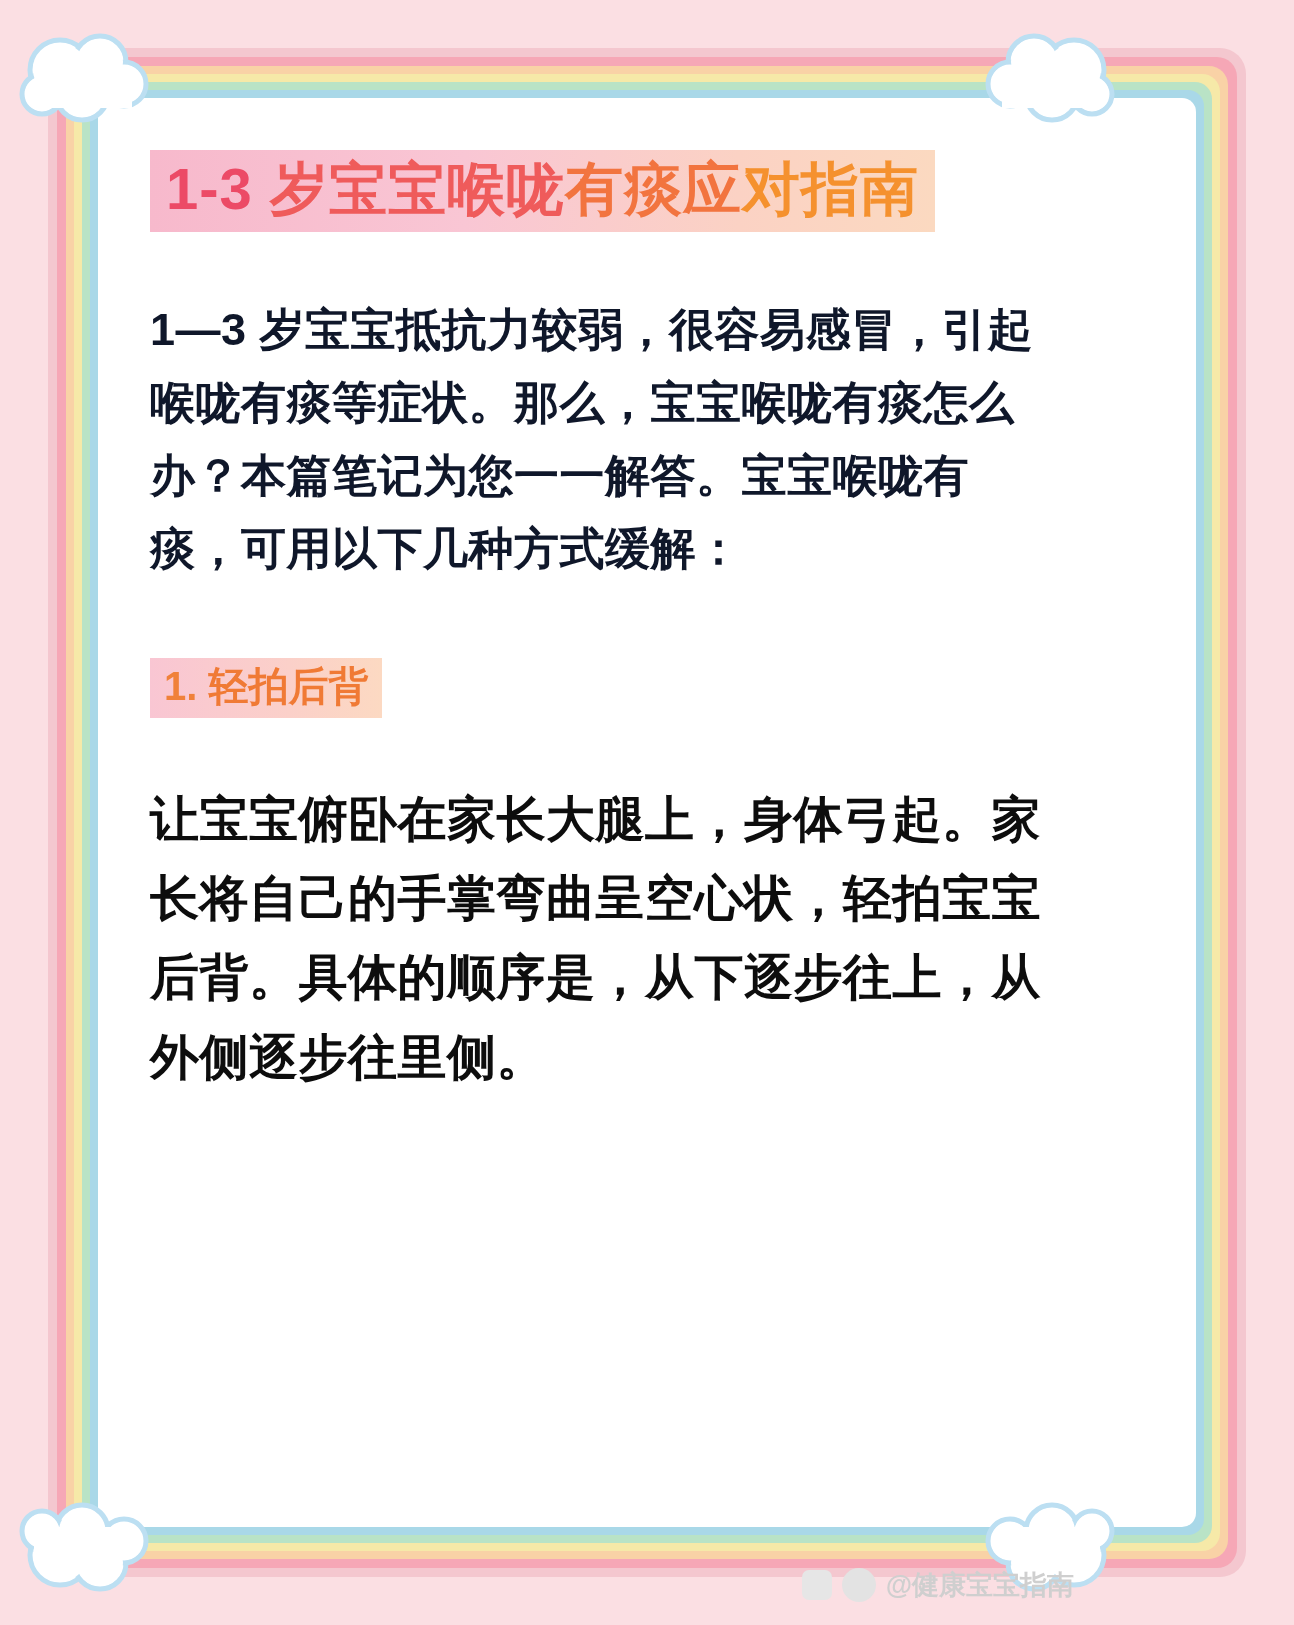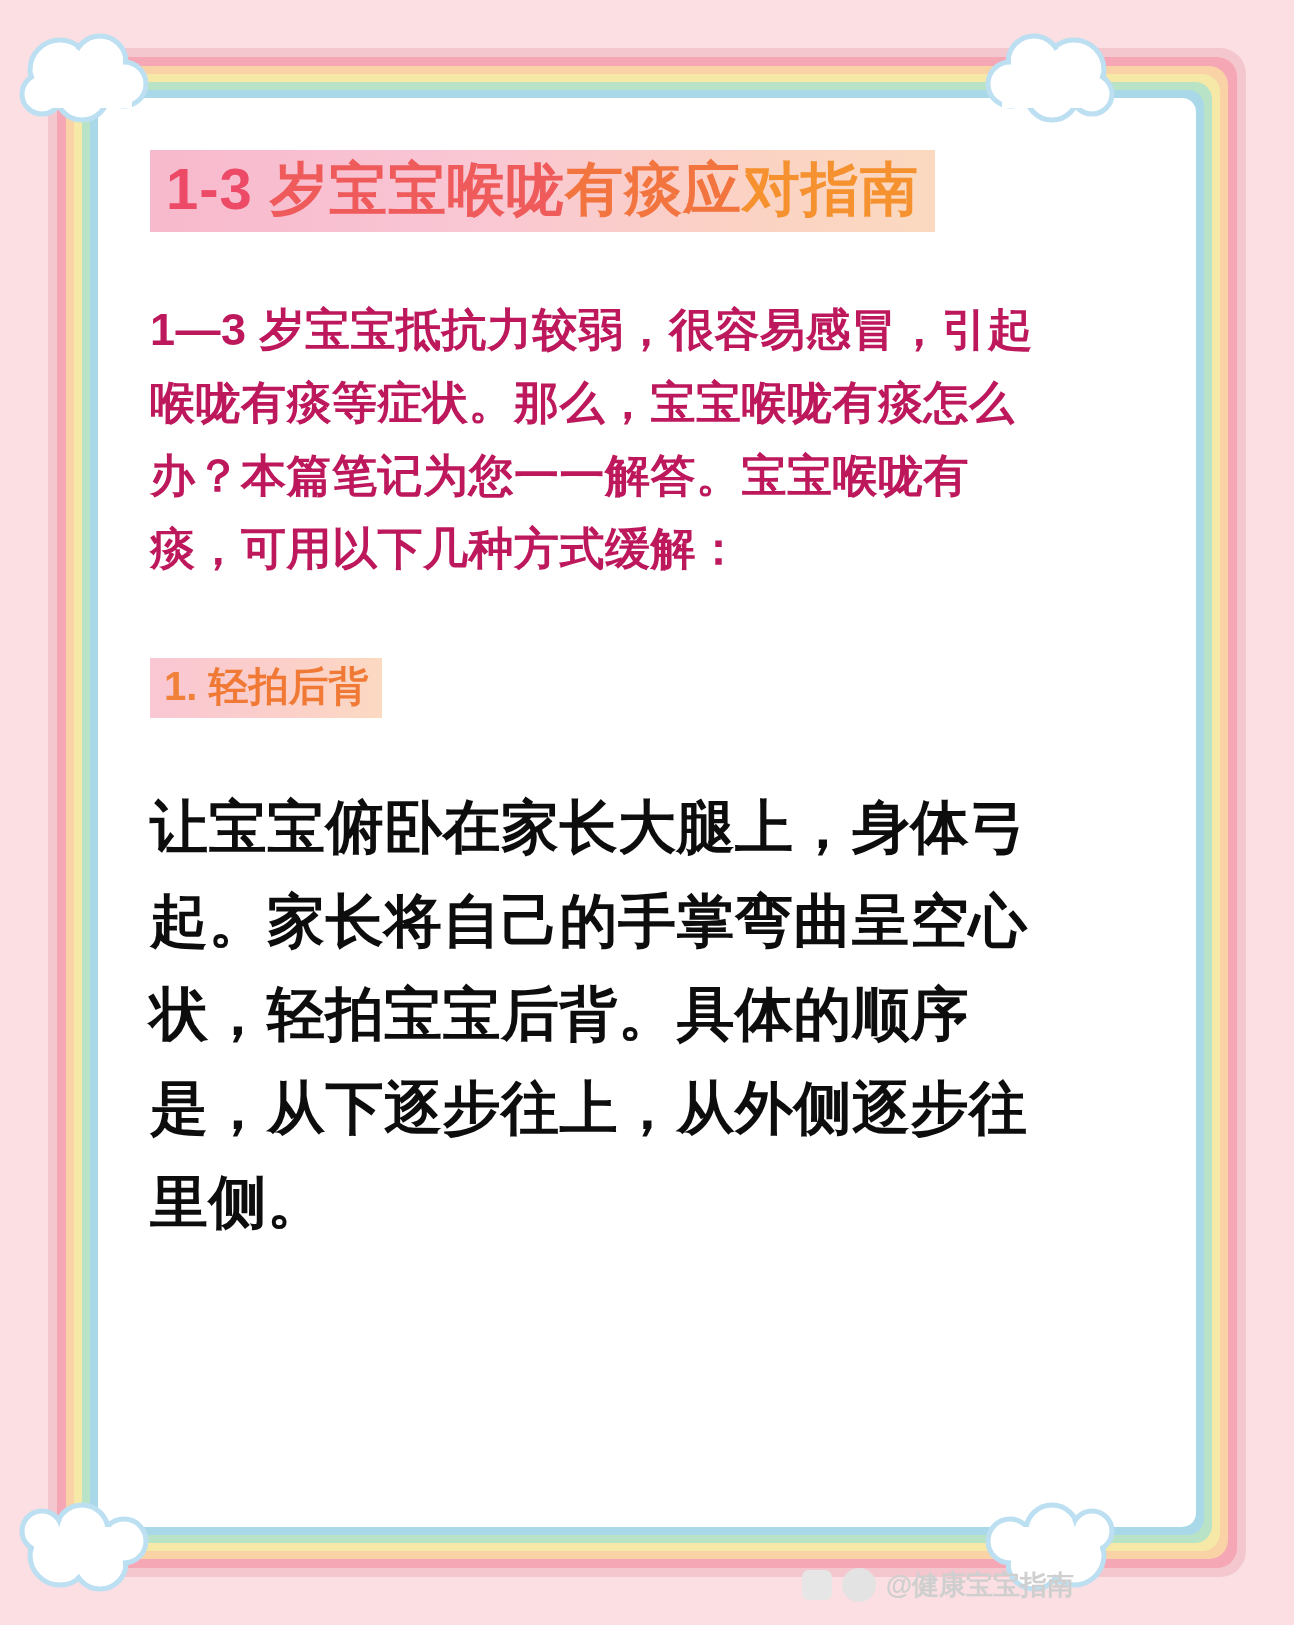--- a/index.html
+++ b/index.html
@@ -69,40 +69,40 @@
   .title .g1 { color: #ec4a66; }
   .title .g2 { color: #ef5b5b; }
   .title .g3 { color: #f2743f; }
   .title .g4 { color: #f5912e; }
 
   .para {
     margin-top: 62px;
     font-size: 45px;
     line-height: 1.62;
     font-weight: bold;
-    color: #be185d;
+    color: #0f172a;
     letter-spacing: 0.5px;
   }
 
   .section-head-wrap { margin-top: 72px; }
   .section-head {
     display: inline-block;
     background-image: linear-gradient(90deg, #f9c6d3 0%, #fbd0c9 60%, #fcd9c2 100%);
     padding: 8px 14px 12px 14px;
     font-size: 40px;
     font-weight: bold;
     line-height: 1.0;
     white-space: nowrap;
     color: #f07a35;
   }
   .section-head .sn { color: #f0813a; }
 
   .body-text {
     margin-top: 62px;
-    font-size: 58px;
+    font-size: 49px;
     line-height: 1.62;
     font-weight: bold;
     color: #0d0d0d;
     letter-spacing: 0.5px;
   }
 
   .watermark {
     position: absolute;
     right: 60px;
     bottom: 22px;

